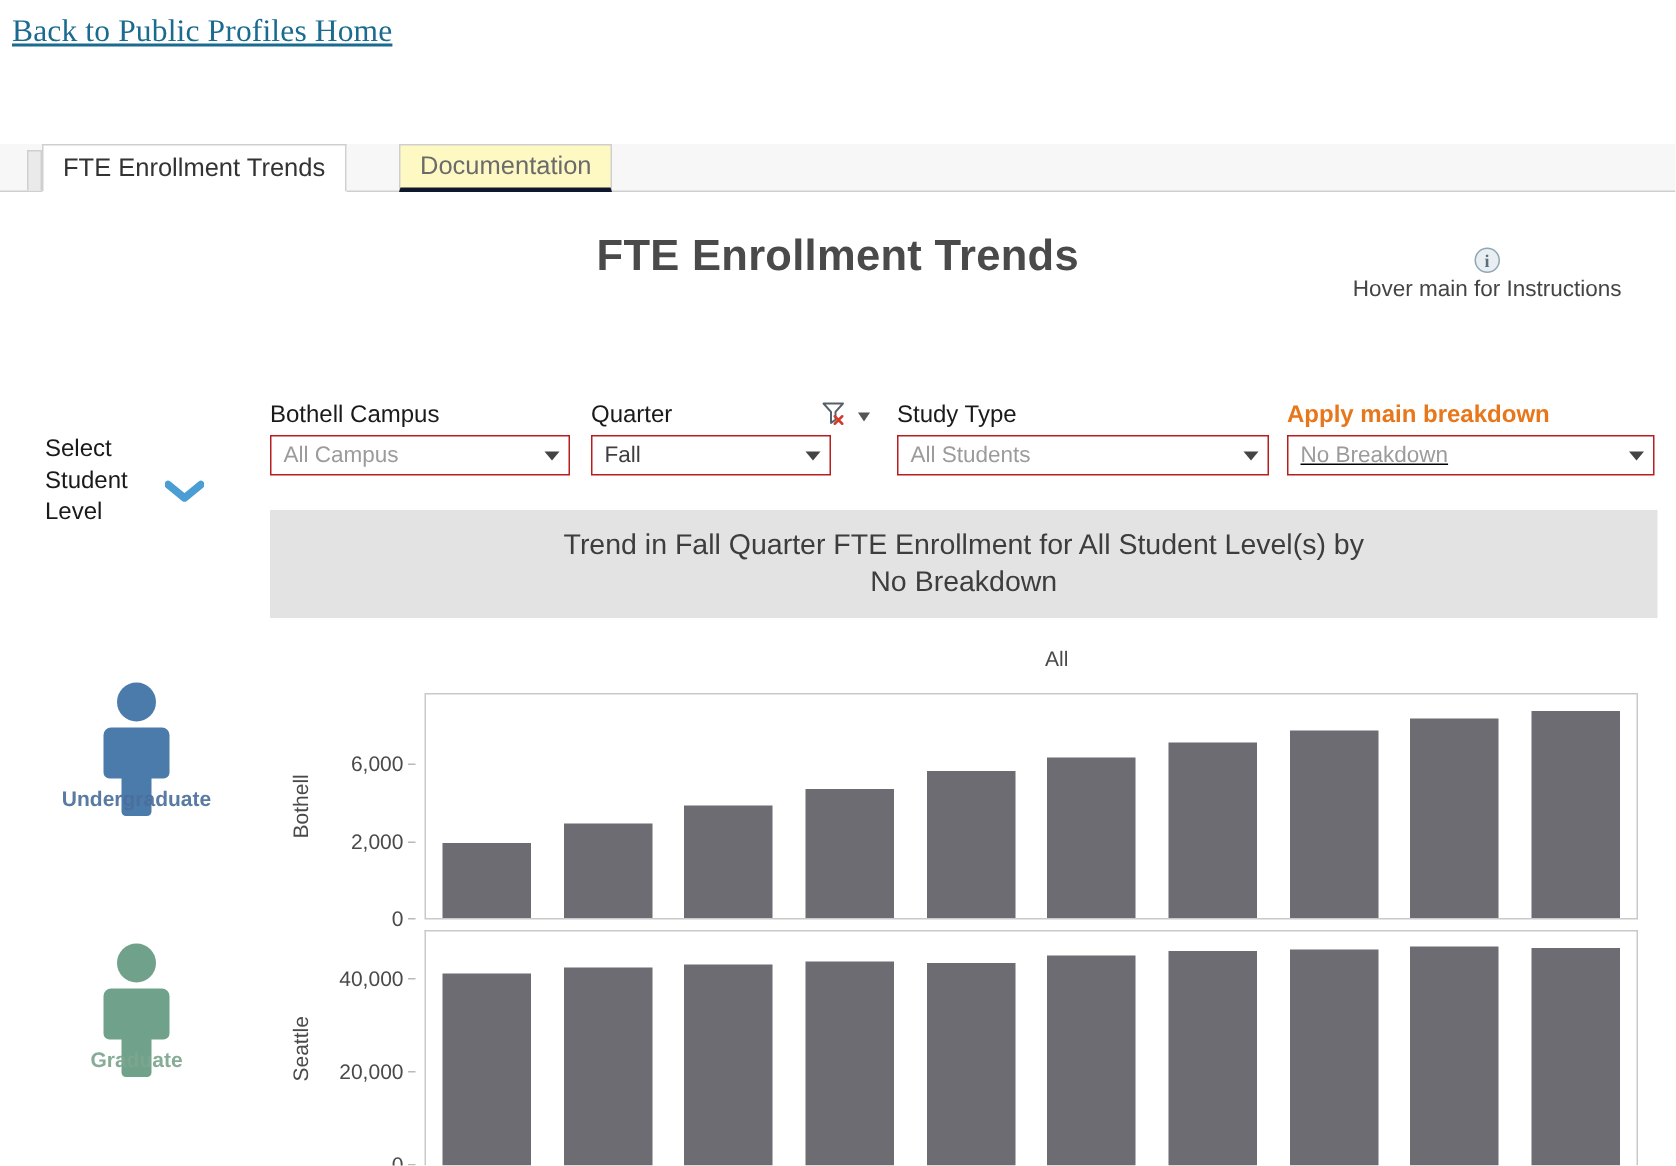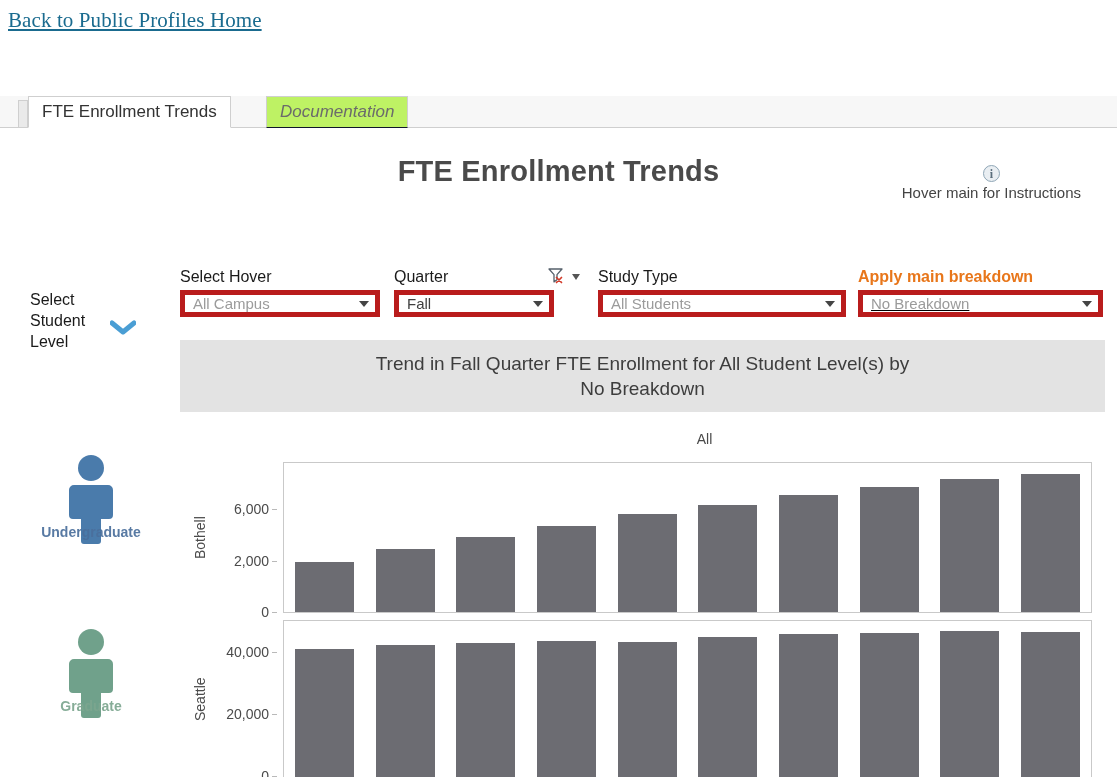--- a/index.html
+++ b/index.html
@@ -39,24 +39,23 @@
     border: 1px solid #cfcfcf;
     cursor: pointer;
     white-space: nowrap;
   }
   .tab.active {
     background: #ffffff; color: #333333;
     border-bottom: 1px solid #ffffff;
     left: 28px;
   }
   .tab.inactive {
-    background: #bef264; color: #6b6b6b;
+    background: #fef9c3; color: #6b6b6b;
     left: 266px;
-    border-bottom: 1px solid #0f172a;
-    font-style: italic;
+    border-bottom: 3px solid #0f172a;
   }
 
   
   .page-title {
     position: absolute; left: 0; top: 155px; width: 1117px;
     text-align: center;
     font-size: 29px; font-weight: bold; color: #4a4a4a;
     letter-spacing: .2px;
   }
   .instructions {
@@ -103,21 +102,21 @@
 
   
   .filters { position: absolute; left: 180px; top: 268px; }
   .filter { position: absolute; top: 0; }
   .filter-label {
     font-size: 16px; color: #1a1a1a; margin-bottom: 4px;
     white-space: nowrap; display: inline-block;
   }
   .filter-label.accent { color: #e8761a; font-weight: 600; }
   .dropdown {
-    height: 27px; border: 5px solid #b91c1c; background: #fff;
+    height: 27px; border: 1px solid #b91c1c; background: #fff;
     display: flex; align-items: center; justify-content: space-between;
     padding: 0 6px 0 8px; cursor: pointer;
   }
   .dropdown span.val { font-size: 15px; color: #9b9b9b; white-space: nowrap; }
   .caret { width: 0; height: 0; border-left: 5px solid transparent;
            border-right: 5px solid transparent; border-top: 6px solid #444; }
   .funnel-wrap {
     position: absolute; top: -2px; display: flex; align-items: center; gap: 7px;
   }
   .caret-sm { width: 0; height: 0; border-left: 4.5px solid transparent;
@@ -195,21 +194,21 @@
     <svg class="person-svg" width="106" height="104" viewBox="0 0 106 104">
       <circle cx="53" cy="22" r="13" fill="#70a18b"></circle>
       <path d="M36 39 h34 a5 5 0 0 1 5 5 v25 a4 4 0 0 1 -4 4 h-8 v22 a3 3 0 0 1 -3 3 h-14 a3 3 0 0 1 -3 -3 v-22 h-8 a4 4 0 0 1 -4 -4 v-25 a5 5 0 0 1 5 -5 z" fill="#70a18b"></path>
     </svg>
     <div class="person-cap gr">Graduate</div>
   </div>
 
   <div class="filters">
 
     <div class="filter" style="left:0px; width:200px;">
-      <div class="filter-label">Select Hover</div>
+      <div class="filter-label">Bothell Campus</div>
       <div class="dropdown" style="width:200px;">
         <span class="val">All Campus</span>
         <span class="caret"></span>
       </div>
     </div>
 
     <div class="filter" style="left:214px; width:188px;">
       <div class="filter-label">Quarter</div>
       <div class="funnel-wrap" style="left:153px;">
         <span>

